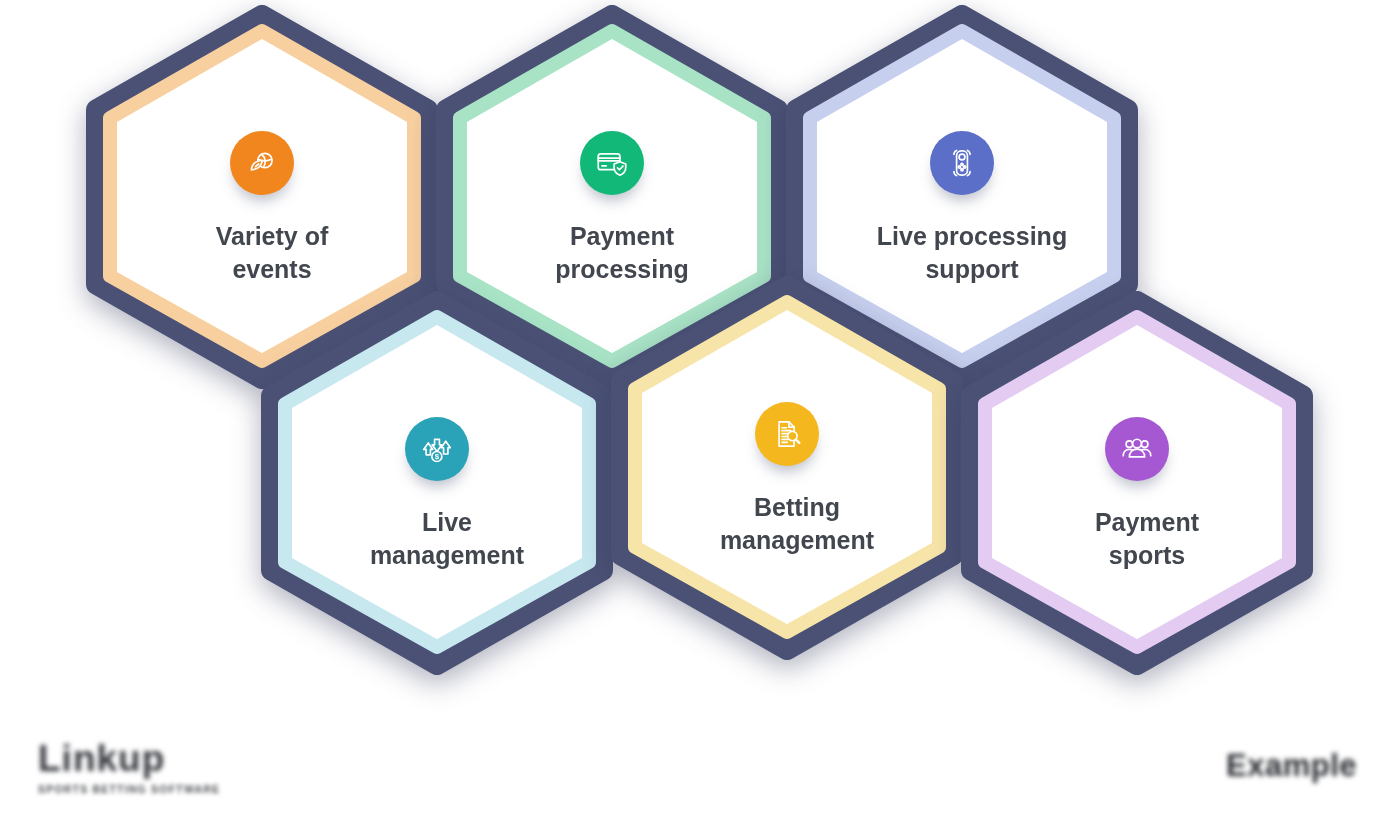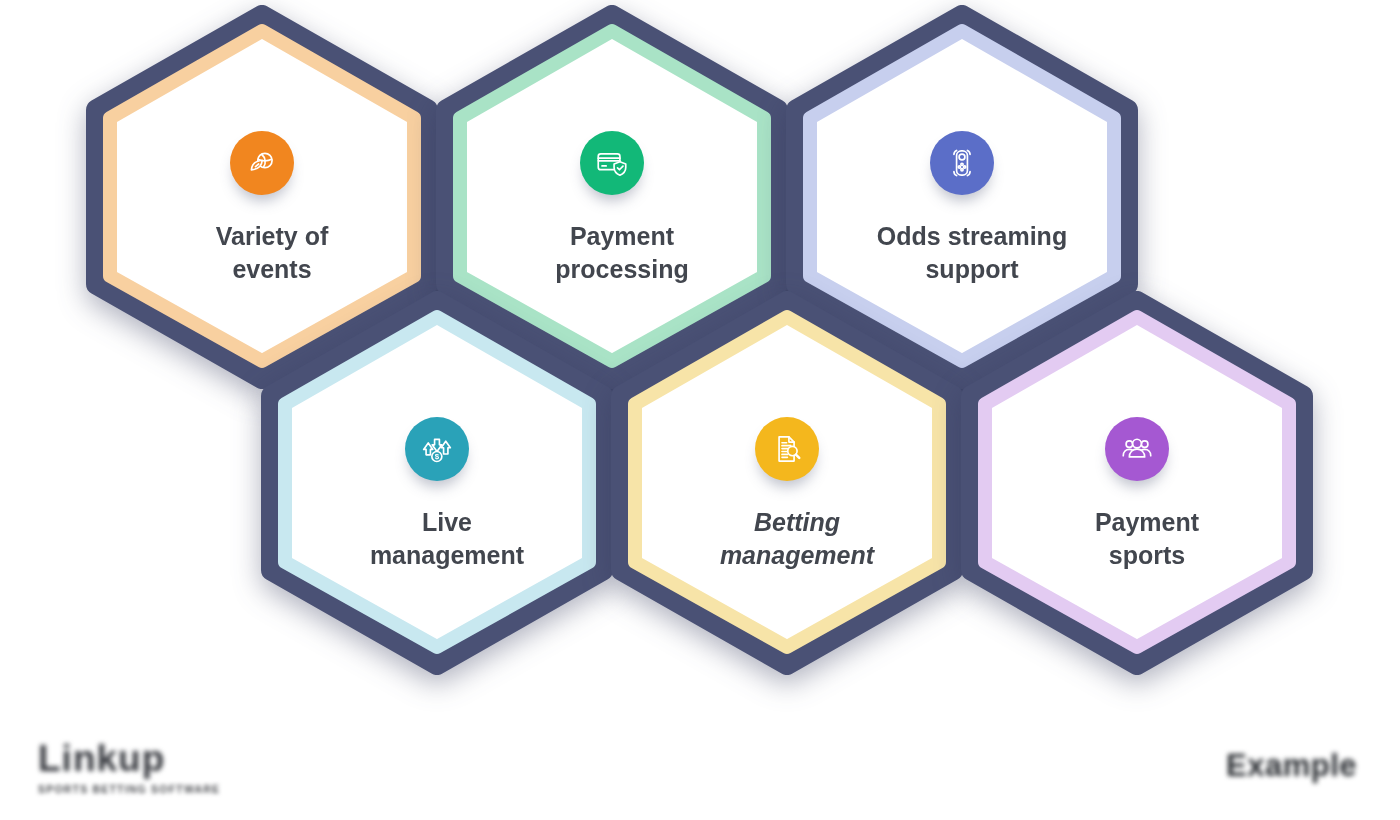--- a/index.html
+++ b/index.html
@@ -109,21 +109,21 @@
           <circle cx="20.9" cy="28.8" r="1.35"></circle>
           <circle cx="27.1" cy="28.8" r="1.35"></circle>
           <circle cx="24" cy="32" r="1.35"></circle>
           <path d="M14.3 13.8c0-2.4 1.2-4 3.2-4.9"></path>
           <path d="M33.7 13.8c0-2.4-1.2-4-3.2-4.9"></path>
           <path d="M14.3 34.2c0 2.4 1.2 4 3.2 4.9"></path>
           <path d="M33.7 34.2c0 2.4-1.2 4-3.2 4.9"></path>
         </svg>
       </div>
       <div class="hex-label">
-        <span class="line">Odds streaming</span>
+        <span class="line">Live processing</span>
         <span class="line">support</span>
       </div>
     </div>
   </div>
 
   <div class="hex-card" style="left: 261px; top: 291px; --circle: #2aa2b8; --border: #c8e8f0;">
     <svg class="hex-svg" viewBox="0 0 352 384">
       <path class="hex-outer" d="M176 11 L341 105 L341 279 L176 373 L11 279 L11 105 Z"></path>
       <path class="hex-mid" d="M176 26 L328 113 L328 271 L176 356 L24 271 L24 113 Z"></path>
     </svg>
@@ -137,21 +137,21 @@
           <text class="icon-text" x="23.8" y="36.4" text-anchor="middle">$</text>
         </svg>
       </div>
       <div class="hex-label">
         <span class="line">Live</span>
         <span class="line">management</span>
       </div>
     </div>
   </div>
 
-  <div class="hex-card" style="left: 611px; top: 291px; font-style: italic; --circle: #f4b71d; --border: #f7e4a8;">
+  <div class="hex-card" style="left: 611px; top: 276px; --circle: #f4b71d; --border: #f7e4a8;">
     <svg class="hex-svg" viewBox="0 0 352 384">
       <path class="hex-outer" d="M176 11 L341 105 L341 279 L176 373 L11 279 L11 105 Z"></path>
       <path class="hex-mid" d="M176 26 L328 113 L328 271 L176 356 L24 271 L24 113 Z"></path>
     </svg>
     <div class="hex-content">
       <div class="icon-circle">
         <svg class="icon-svg" viewBox="0 0 48 48">
           <path d="M14.5 38.5V9.5h11.8l6.2 6.2v22.8z"></path>
           <path d="M26.3 9.5v6.2h6.2"></path>
           <path d="M18 16.5h5.5M18 20h10.5M18 23.5h10.5M18 27h10.5M18 30.5h6.5M18 34h6.5"></path>

